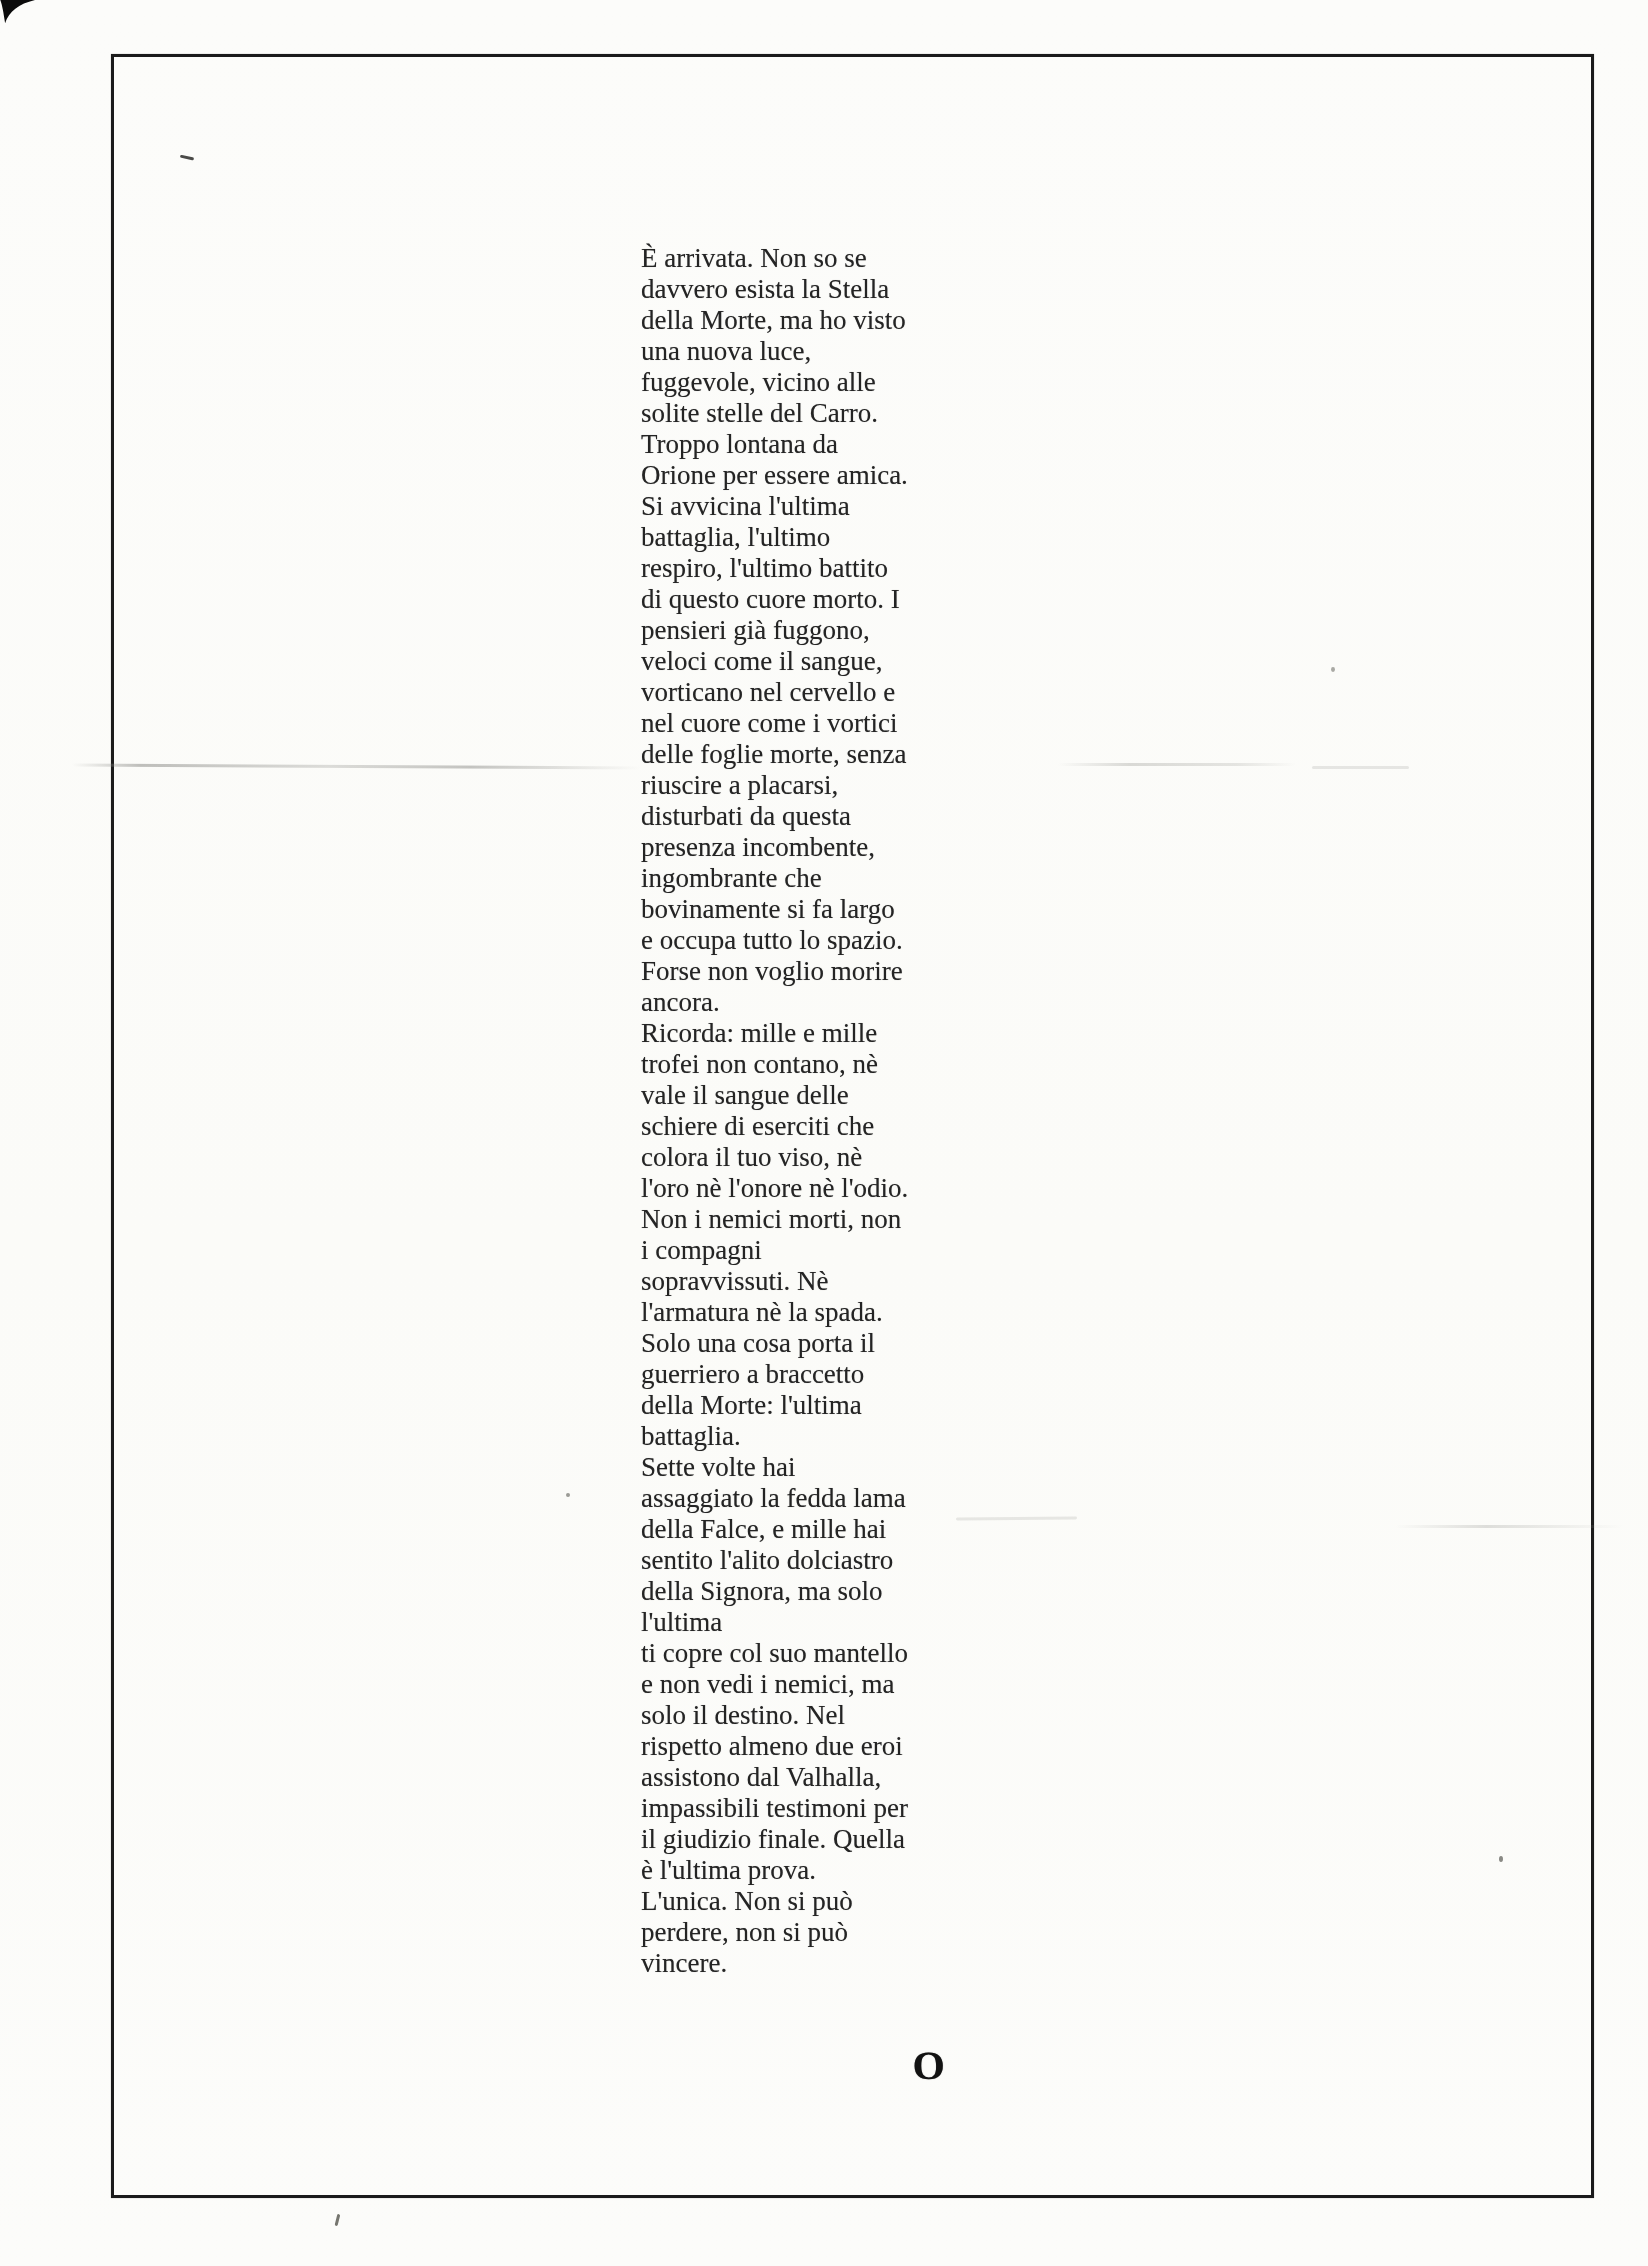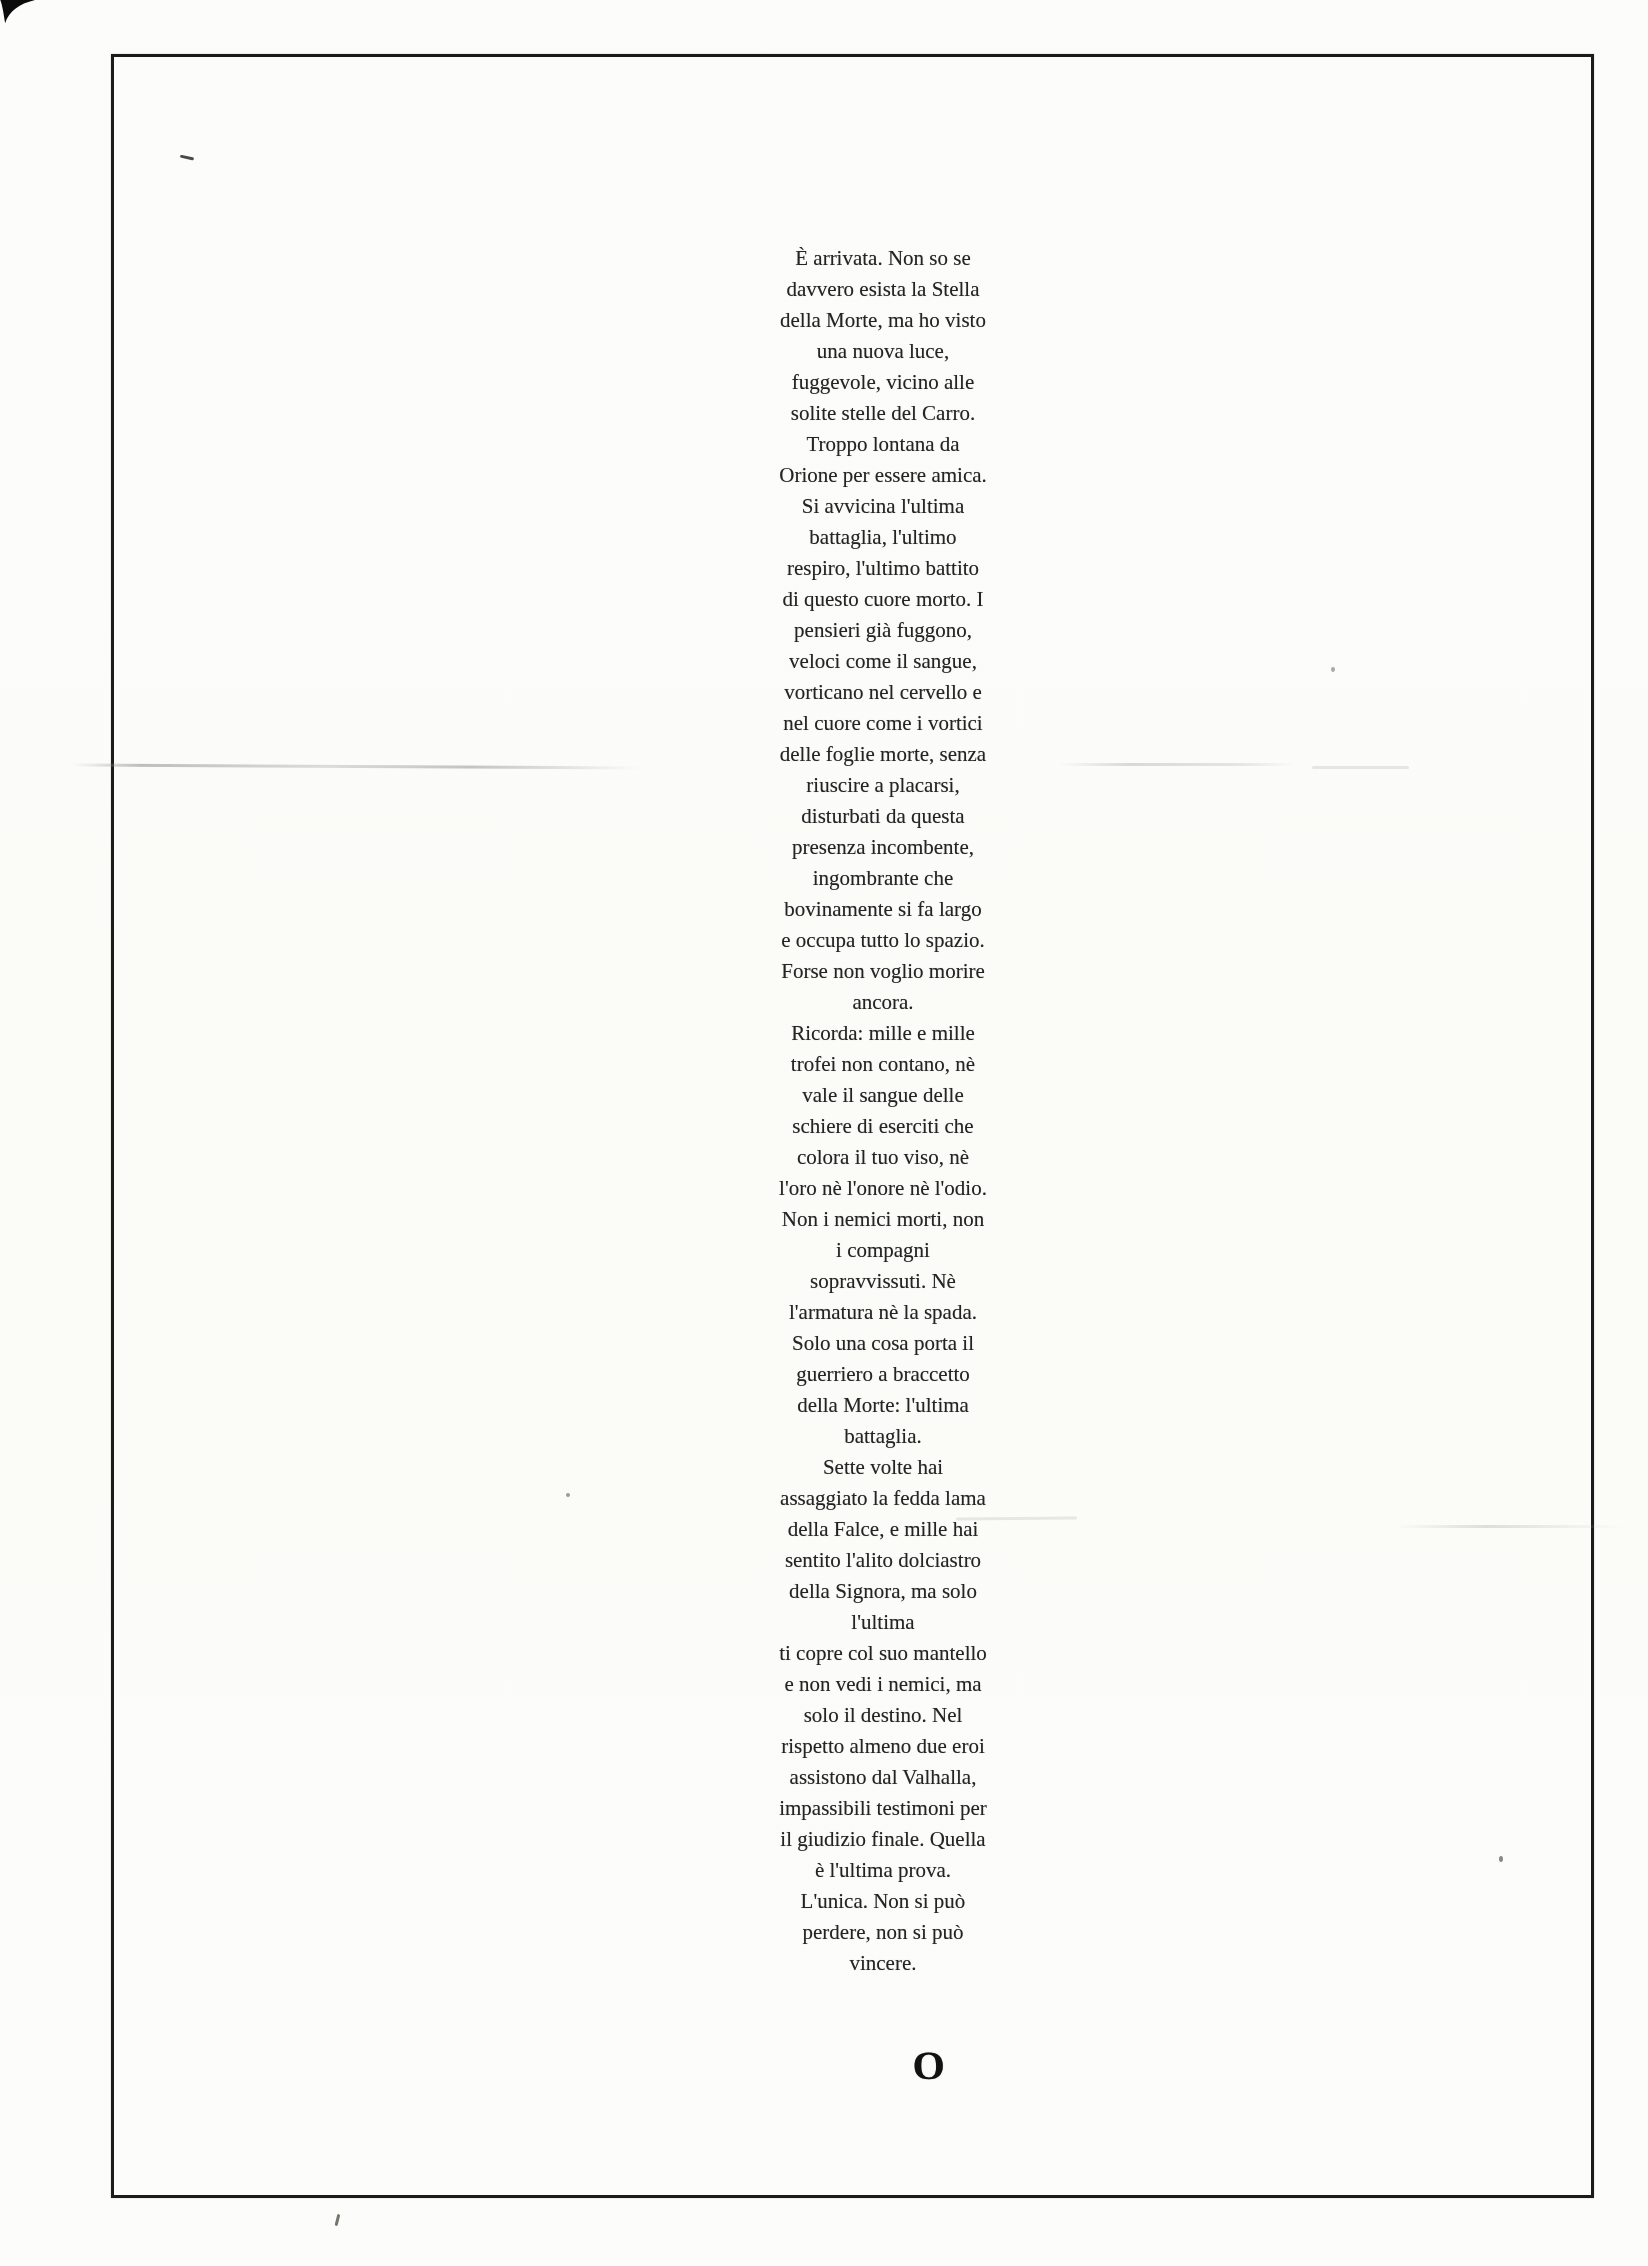--- a/index.html
+++ b/index.html
@@ -13,29 +13,28 @@
   }
   .frame {
     position: absolute;
     left: 111px; top: 54px;
     width: 1477px; height: 2138px;
     border: 3.9px solid #1b1b1b;
     box-shadow: 0 0 1px rgba(0,0,0,0.35);
   }
   .poem {
     position: absolute;
-    left: 679px; top: 243px;
+    left: 641px; top: 243px;
     width: 408px;
-    font-size: 21px;
+    font-size: 27px;
     line-height: 31px;
     color: #242424;
     white-space: pre-line;
     letter-spacing: 0px;
     text-shadow: 0 0 0.8px rgba(30,30,30,0.35);
-    text-align: center;
   }
   .ornament {
     position: absolute;
     left: 913px; top: 2042px;
     font-size: 40px;
     font-weight: bold;
     color: #121212;
     transform: scaleX(1.04) rotate(-1deg);
     text-shadow: 0 0 0.8px rgba(0,0,0,0.5);
   }

